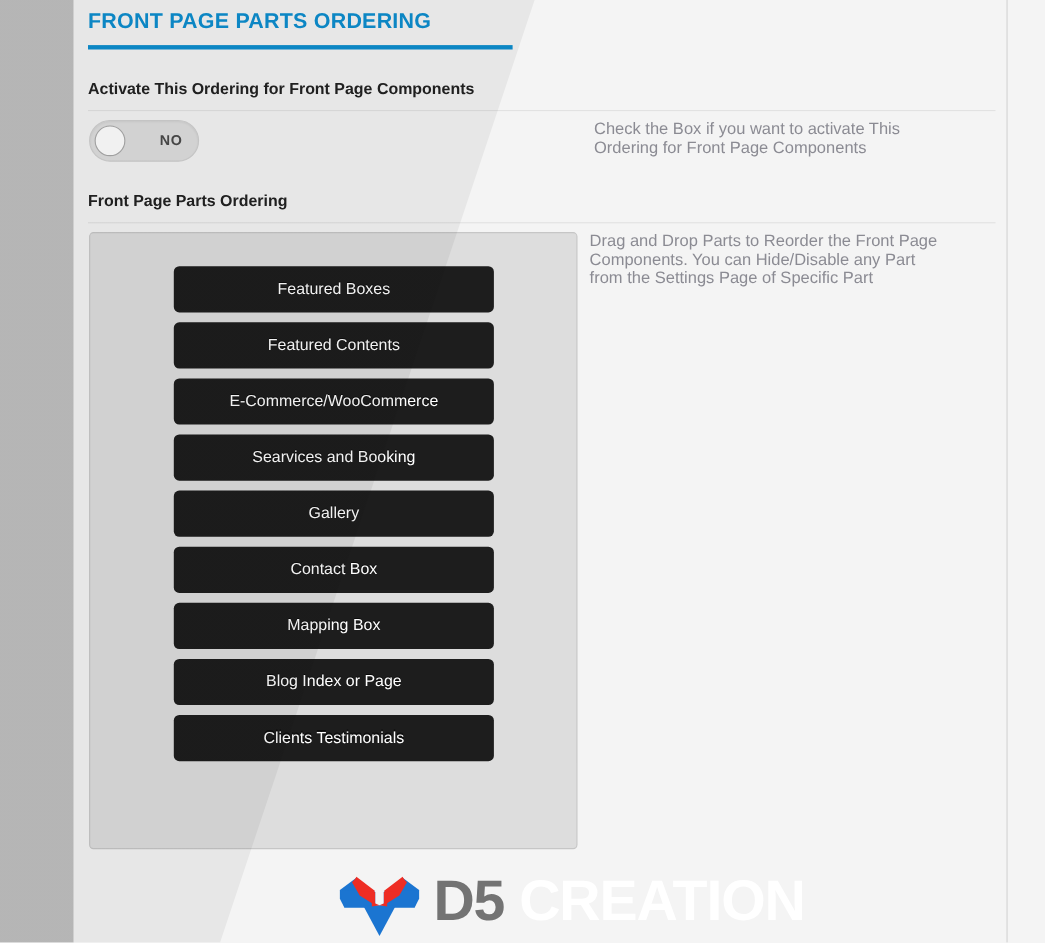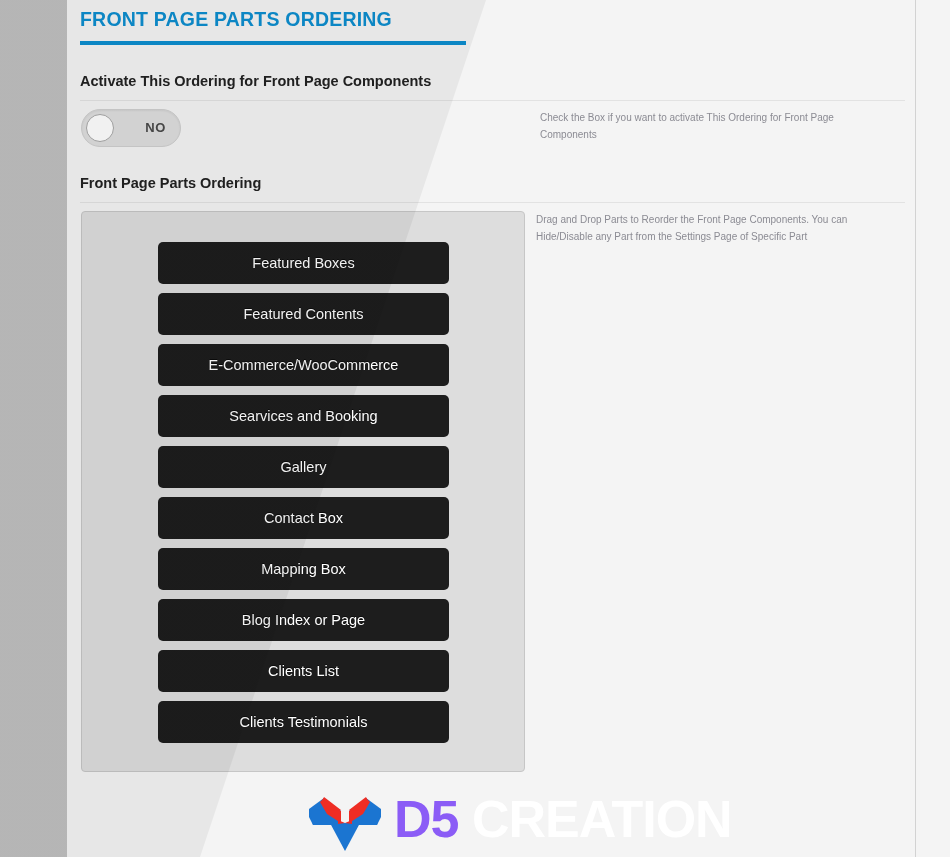--- a/index.html
+++ b/index.html
@@ -93,21 +93,21 @@
   }
   .hrule {
     position: absolute;
     left: 0;
     width: 825px;
     height: 1px;
     background: #e2e2e2;
   }
   .desc {
     position: absolute;
-    font-size: 10px;
+    font-size: 15px;
     line-height: 16.5px;
     color: #8b8b93;
     width: 320px;
   }
 
   
   .toggle {
     position: absolute;
     left: 1px;
     width: 100px;
@@ -192,21 +192,21 @@
   .logo-word {
     position: absolute;
     left: 86px;
     top: -2px;
     font-size: 52px;
     font-weight: bold;
     letter-spacing: -1px;
     line-height: 66px;
     white-space: nowrap;
   }
-  .logo-d5 { color: #8b5cf6; }
+  .logo-d5 { color: #737373; }
   .logo-creation { color: #ffffff; }
 
   
   .diagonal {
     position: absolute;
     left: 0; top: 0;
     width: 950px;
     height: 857px;
     pointer-events: none;
     z-index: 40;
@@ -244,21 +244,20 @@
       <div class="sort-panel">
         <div class="sort-list" id="sort-list">
             <div class="sort-item">Featured Boxes</div>
             <div class="sort-item">Featured Contents</div>
             <div class="sort-item">E-Commerce/WooCommerce</div>
             <div class="sort-item">Searvices and Booking</div>
             <div class="sort-item">Gallery</div>
             <div class="sort-item">Contact Box</div>
             <div class="sort-item">Mapping Box</div>
             <div class="sort-item">Blog Index or Page</div>
-            <div class="sort-item">Clients List</div>
             <div class="sort-item">Clients Testimonials</div>
           </div>
       </div>
 
       <div class="logo">
         <div class="logo-mark">
           <svg width="74" height="62" viewBox="0 0 74 62" xmlns="http://www.w3.org/2000/svg">
 
             <polygon points="1,19 33,35 33,21 16,8" fill="#1b75d1"></polygon>
             <polygon points="1,19 33,35 5,35 1,27" fill="#1b75d1"></polygon>

